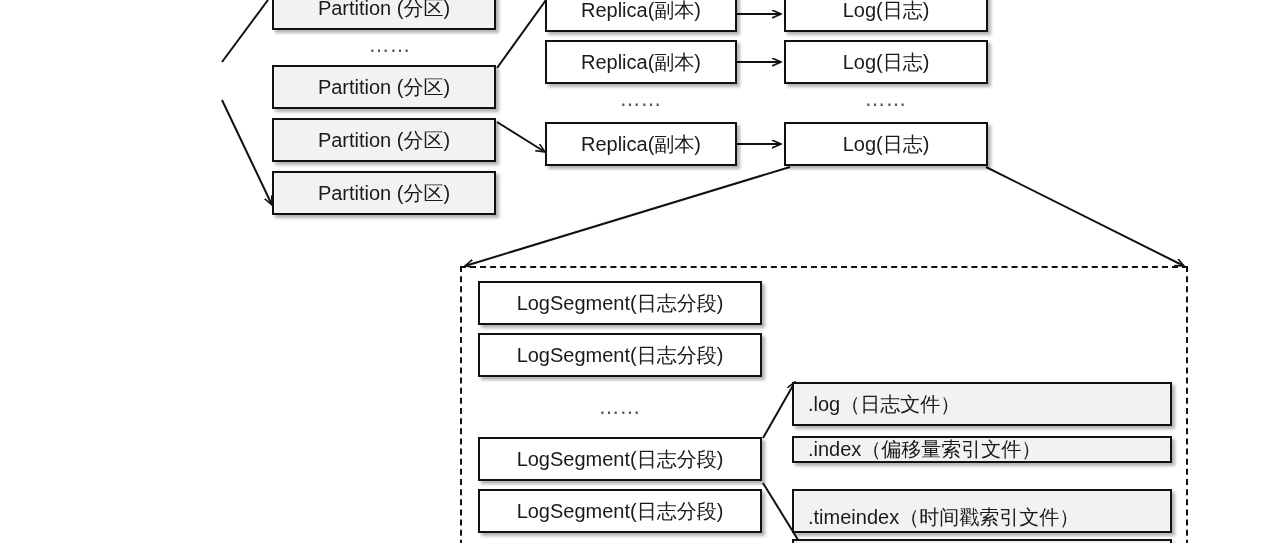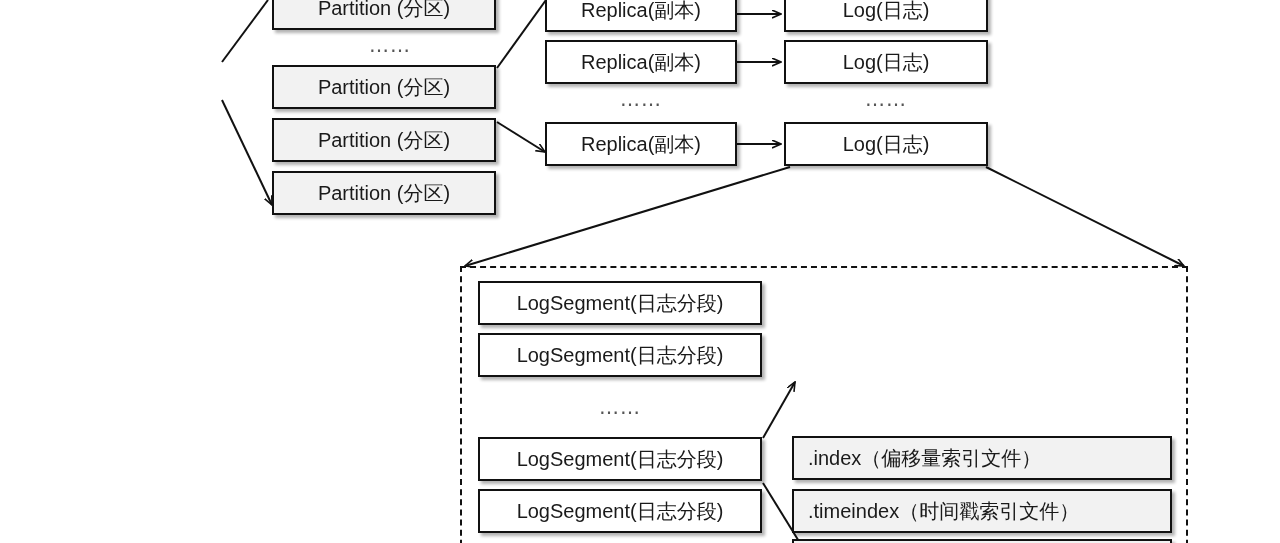--- a/index.html
+++ b/index.html
@@ -125,23 +125,26 @@
   <div class="ellipsis" style="left:560px;top:396px;width:120px;height:22px;">
     <span>……</span>
   </div>
   <div class="node white" style="left:478px;top:437px;width:284px;height:44px;">
     <span>LogSegment(日志分段)</span>
   </div>
   <div class="node white" style="left:478px;top:489px;width:284px;height:44px;">
     <span>LogSegment(日志分段)</span>
   </div>
 
-  <div class="node gray left" style="left:792px;top:436px;width:380px;height:44px;">
+  <div class="node gray left" style="left:792px;top:382px;width:380px;height:44px;">
+    <span>.log（日志文件）</span>
+  </div>
+  <div class="node gray left" style="left:792px;top:436px;width:380px;height:27px;">
     <span>.index（偏移量索引文件）</span>
   </div>
-  <div class="node gray left" style="left:792px;top:489px;width:380px;height:44px;">
+  <div class="node gray left" style="left:792px;top:489px;width:380px;height:44px;align-items:flex-end;">
     <span>.timeindex（时间戳索引文件）</span>
   </div>
   <div class="node gray left" style="left:792px;top:539px;width:380px;height:44px;">
     <span></span>
   </div>
 
 </div>
 
 </body></html>

